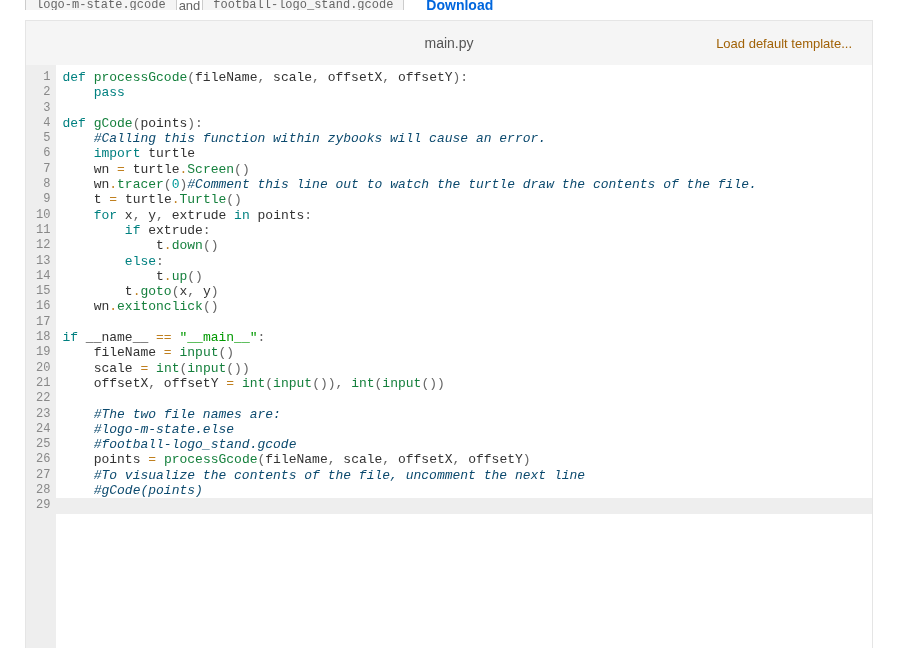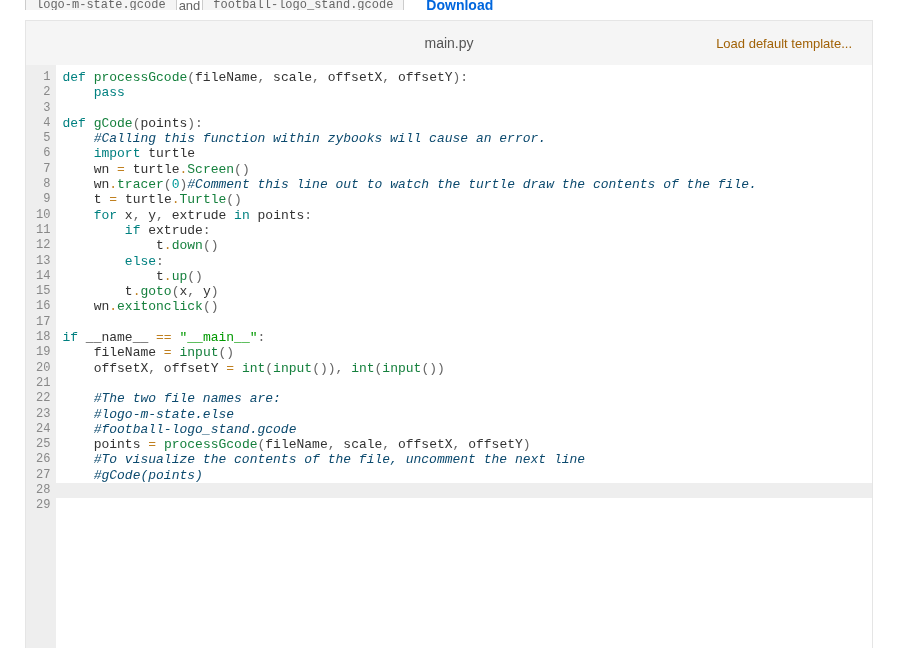--- a/index.html
+++ b/index.html
@@ -166,20 +166,21 @@
         <div class="code-line">    <span class="kw">for</span> <span class="id">x</span><span class="pu">, </span><span class="id">y</span><span class="pu">, </span><span class="id">extrude</span> <span class="kw">in</span> <span class="id">points</span><span class="pu">:</span></div>
         <div class="code-line">        <span class="kw">if</span> <span class="id">extrude</span><span class="pu">:</span></div>
         <div class="code-line">            <span class="id">t</span><span class="dot">.</span><span class="fn">down</span><span class="pu">()</span></div>
         <div class="code-line">        <span class="kw">else</span><span class="pu">:</span></div>
         <div class="code-line">            <span class="id">t</span><span class="dot">.</span><span class="fn">up</span><span class="pu">()</span></div>
         <div class="code-line">        <span class="id">t</span><span class="dot">.</span><span class="fn">goto</span><span class="pu">(</span><span class="id">x</span><span class="pu">, </span><span class="id">y</span><span class="pu">)</span></div>
         <div class="code-line">    <span class="id">wn</span><span class="dot">.</span><span class="fn">exitonclick</span><span class="pu">()</span></div>
         <div class="code-line"></div>
         <div class="code-line"><span class="kw">if</span> <span class="id">__name__</span> <span class="op">==</span> <span class="str">"__main__"</span><span class="pu">:</span></div>
         <div class="code-line">    <span class="id">fileName</span> <span class="op">=</span> <span class="fn">input</span><span class="pu">()</span></div>
+        <div class="code-line">    <span class="id">scale</span> <span class="op">=</span> <span class="fn">int</span><span class="pu">(</span><span class="fn">input</span><span class="pu">())</span></div>
         <div class="code-line">    <span class="id">offsetX</span><span class="pu">, </span><span class="id">offsetY</span> <span class="op">=</span> <span class="fn">int</span><span class="pu">(</span><span class="fn">input</span><span class="pu">()), </span><span class="fn">int</span><span class="pu">(</span><span class="fn">input</span><span class="pu">())</span></div>
         <div class="code-line"></div>
         <div class="code-line">    <span class="cm">#The two file names are:</span></div>
         <div class="code-line">    <span class="cm">#logo-m-state.else</span></div>
         <div class="code-line">    <span class="cm">#football-logo_stand.gcode</span></div>
         <div class="code-line">    <span class="id">points</span> <span class="op">=</span> <span class="fn">processGcode</span><span class="pu">(</span><span class="id">fileName</span><span class="pu">, </span><span class="id">scale</span><span class="pu">, </span><span class="id">offsetX</span><span class="pu">, </span><span class="id">offsetY</span><span class="pu">)</span></div>
         <div class="code-line">    <span class="cm">#To visualize the contents of the file, uncomment the next line</span></div>
         <div class="code-line">    <span class="cm">#gCode(points)</span></div>
         <div class="code-line line-hl"></div>
 

